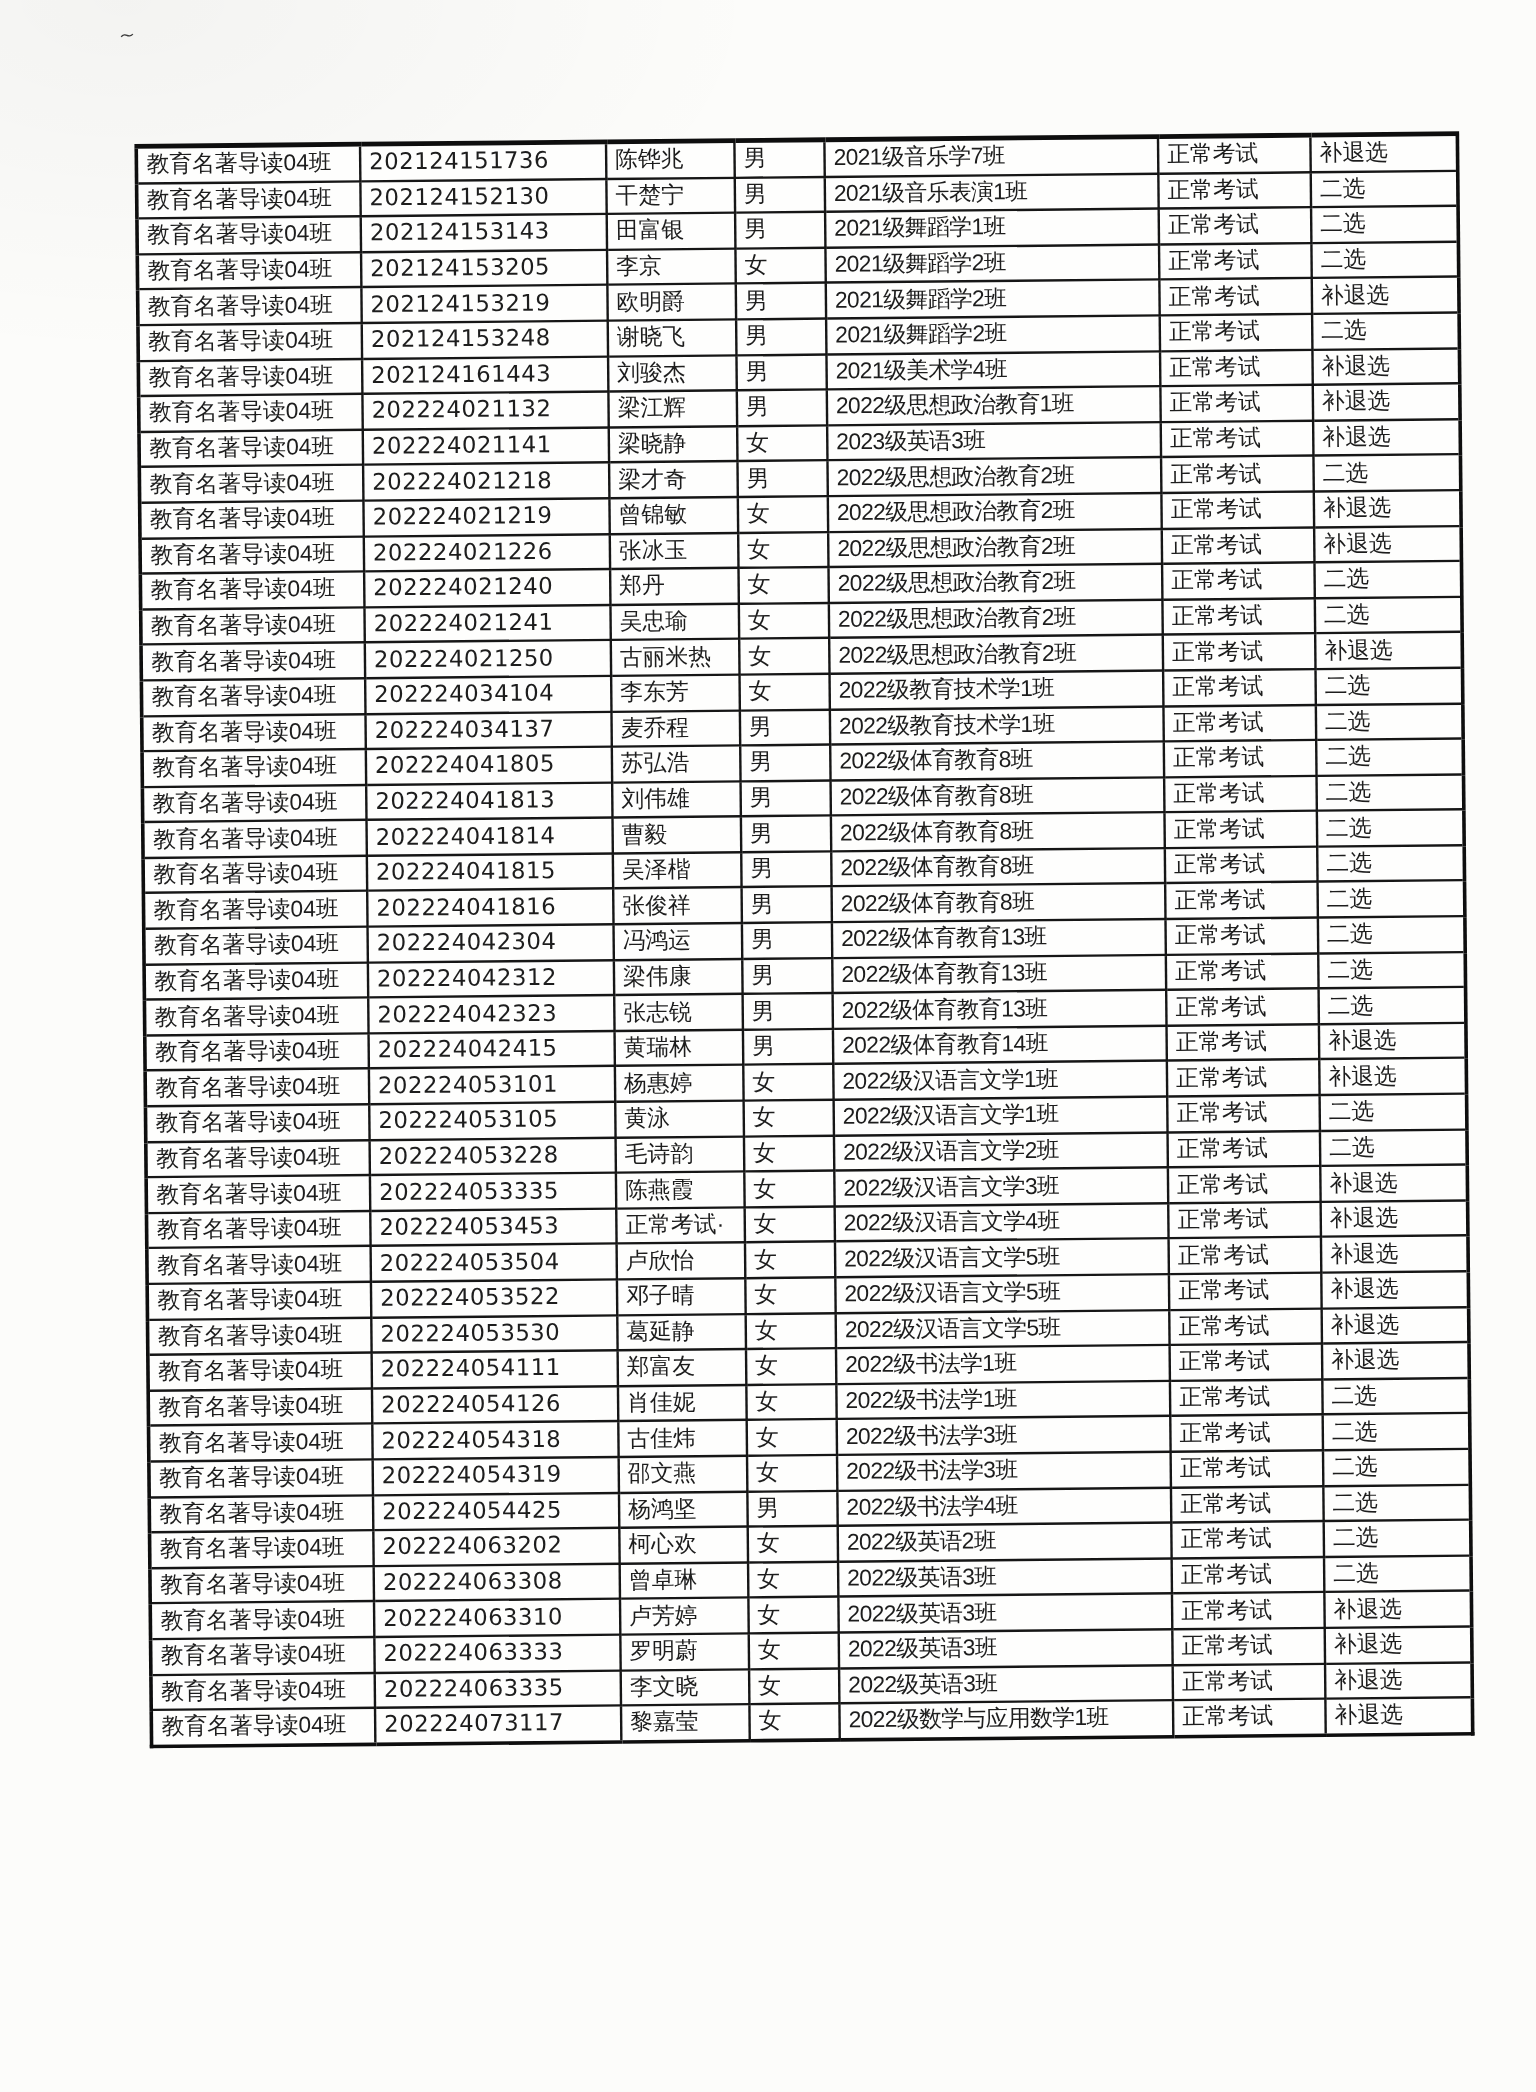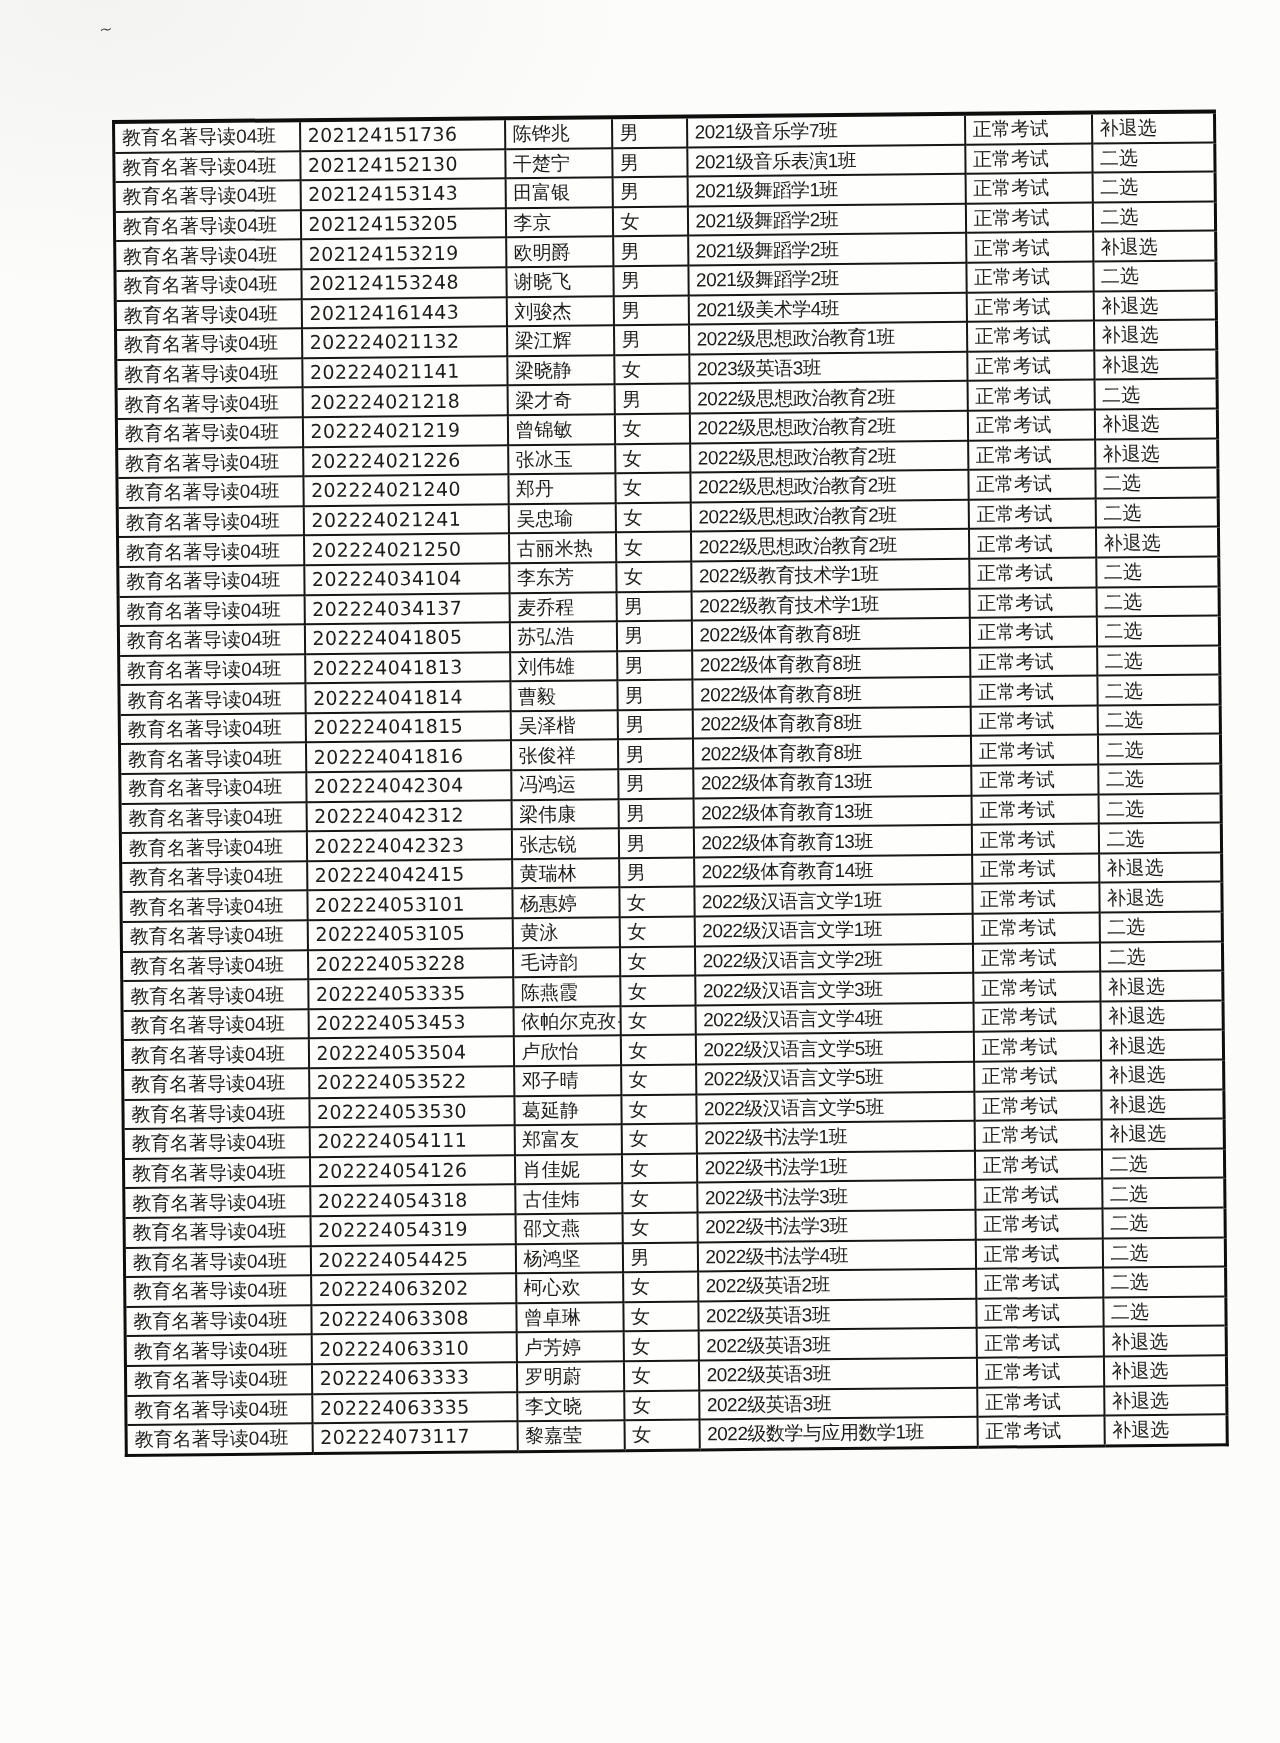--- a/index.html
+++ b/index.html
@@ -351,21 +351,21 @@
     <td class="c-id">202224053335</td>
     <td class="c-name">陈燕霞</td>
     <td class="c-gender">女</td>
     <td class="c-class">2022级汉语言文学3班</td>
     <td class="c-exam">正常考试</td>
     <td class="c-sel">补退选</td>
   </tr>
           <tr>
     <td class="c-course">教育名著导读04班</td>
     <td class="c-id">202224053453</td>
-    <td class="c-name">依帕尔克孜·</td>
+    <td class="c-name">正常考试·</td>
     <td class="c-gender">女</td>
     <td class="c-class">2022级汉语言文学4班</td>
     <td class="c-exam">正常考试</td>
     <td class="c-sel">补退选</td>
   </tr>
           <tr>
     <td class="c-course">教育名著导读04班</td>
     <td class="c-id">202224053504</td>
     <td class="c-name">卢欣怡</td>
     <td class="c-gender">女</td>

